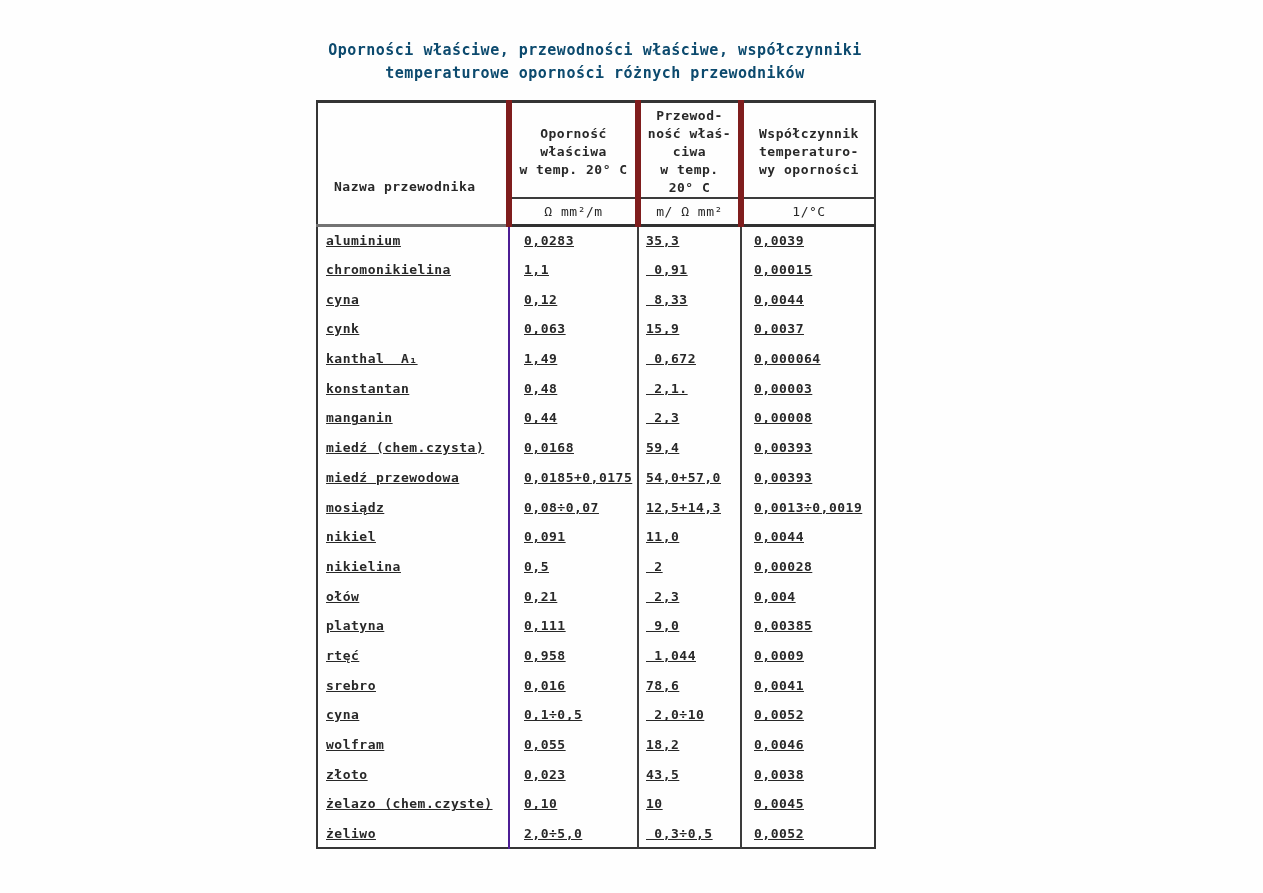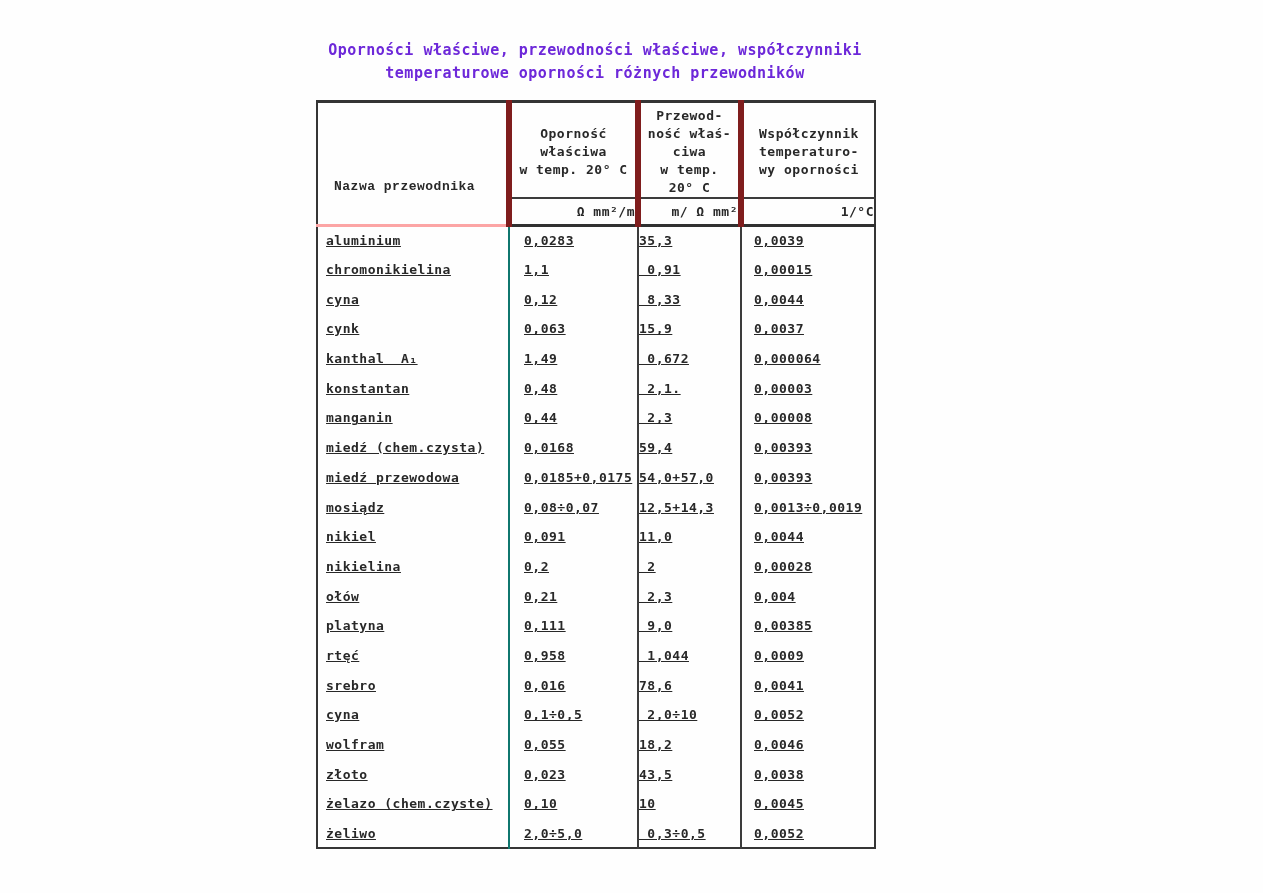--- a/index.html
+++ b/index.html
@@ -17,21 +17,21 @@
   }
   .doc-title {
     position: absolute;
     left: 270px; top: 39px; width: 650px;
     text-align: center;
     font-size: 15px;
     font-weight: bold;
     letter-spacing: 0.5px;
     line-height: 23px;
     white-space: pre-line;
-    color: #6d28d9;
+    color: #0c4a6e;
   }
   table.data-table {
     position: absolute;
     left: 316px; top: 100px;
     width: 558px;
     border-collapse: collapse;
     table-layout: fixed;
     background: #fefefe;
   }
   table.data-table col.c1 { width: 192px; }
@@ -63,33 +63,33 @@
     vertical-align: middle;
     text-align: center;
     white-space: pre-line;
     line-height: 18px;
     border-bottom: 2px solid #3c3c3c;
     padding-top: 4px;
   }
   
   tr.hdr-row2 { height: 27px; }
   tr.hdr-row2 th {
-    text-align: right;
+    text-align: center;
     vertical-align: middle;
     border-bottom: 3px solid #303030;
-    font-weight: bold;
-  }
-  th.name-hdr { border-bottom: 3px solid #fca5a5; font-family: Liberation Mono, monospace; }
+    font-weight: normal;
+  }
+  th.name-hdr { border-bottom: 3px solid #737373; }
 
   
   tbody tr { height: 29.7px; text-decoration: underline; }
   tbody td { vertical-align: middle; }
   tbody td:nth-child(1) { padding-left: 8px;  text-align: left; }
-  tbody td:nth-child(2) { padding-left: 14px; text-align: left; border-left: 2px solid #0f766e; }
-  tbody td:nth-child(3) { padding-left: 0; text-align: left; border-left: 2px solid #3c3c3c; }
+  tbody td:nth-child(2) { padding-left: 14px; text-align: left; border-left: 2px solid #4c1d95; }
+  tbody td:nth-child(3) { padding-left: 7px; text-align: left; border-left: 2px solid #3c3c3c; }
   tbody td:nth-child(4) { padding-left: 12px; text-align: left; border-left: 2px solid #3c3c3c; margin-top: 28px; }
 </style>
 </head>
 <body>
 
 <div class="scan-page">
 
   <div class="doc-title">Oporności właściwe, przewodności właściwe, współczynniki
 temperaturowe oporności różnych przewodników</div>
 
@@ -183,21 +183,21 @@
           <td>0,0013÷0,0019</td>
         </tr>
         <tr>
           <td>nikiel</td>
           <td>0,091</td>
           <td>11,0</td>
           <td>0,0044</td>
         </tr>
         <tr>
           <td>nikielina</td>
-          <td>0,2</td>
+          <td>0,5</td>
           <td> 2</td>
           <td>0,00028</td>
         </tr>
         <tr>
           <td>ołów</td>
           <td>0,21</td>
           <td> 2,3</td>
           <td>0,004</td>
         </tr>
         <tr>

